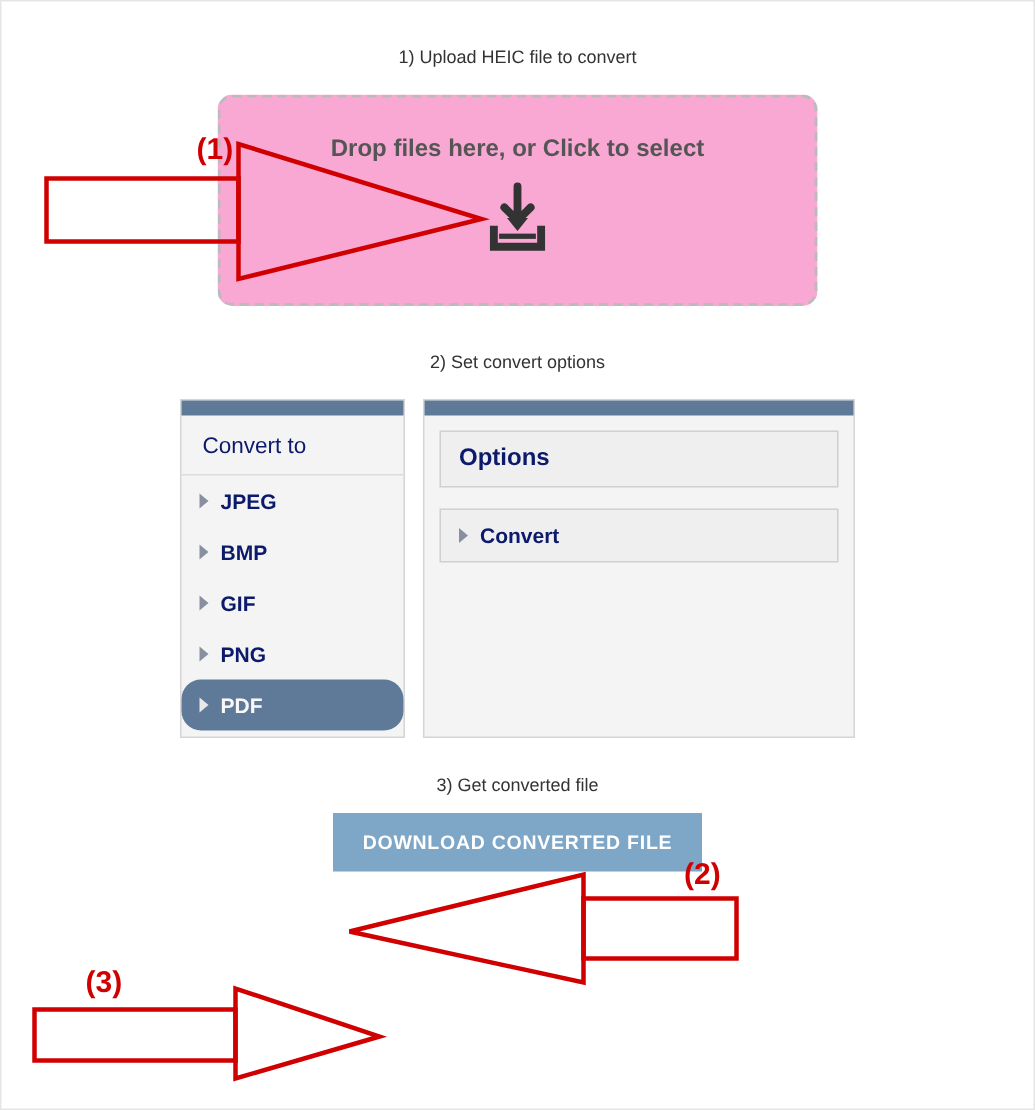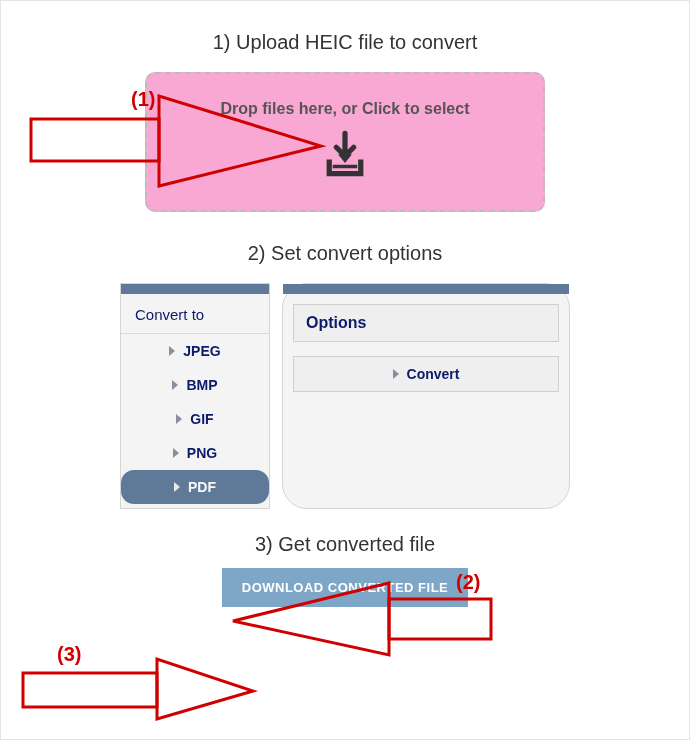--- a/index.html
+++ b/index.html
@@ -8,21 +8,21 @@
     font-family: Arial, Helvetica, sans-serif;
     background: #fff;
     width: 690px;
     height: 740px;
     position: relative;
     border: 1px solid #e5e5e5;
     overflow: hidden;
   }
   .step-title {
     text-align: center;
-    font-size: 20px;
+    font-size: 12px;
     color: #333;
     margin: 30px 0 18px;
   }
   .dropzone {
     width: 400px;
     margin: 0 auto;
     border: 2px dashed #bbb;
     border-radius: 10px;
     background: #f9a8d4;
     text-align: center;
@@ -41,42 +41,41 @@
     width: 450px;
     margin: 18px auto 0;
     display: flex;
     gap: 12px;
   }
   .panel {
     background: #f4f4f4;
     border: 1px solid #d5d5d5;
   }
   .panel-left { width: 150px; }
-  .panel-right { flex: 1; border-radius: 25px; }
+  .panel-right { flex: 1; }
   .panel-bar {
     background: #5f7a99;
     height: 10px;
   }
   .panel-head {
     color: #0b1a6b;
     font-weight: normal;
     padding: 12px 14px 10px;
     font-size: 15px;
     border-bottom: 1px solid #dcdcdc;
   }
   .fmt-list { padding-bottom: 4px; }
   .fmt-item, .opt-item {
     color: #0b1a6b;
     font-weight: bold;
     font-size: 14px;
     padding: 9px 12px;
     cursor: pointer;
     display: flex;
     align-items: center;
-    justify-content: center;
   }
   .fmt-item .tri, .opt-item .tri {
     display: inline-block;
     width: 0; height: 0;
     border-top: 5px solid transparent;
     border-bottom: 5px solid transparent;
     border-left: 6px solid #8890a0;
     margin-right: 8px;
   }
   .fmt-item.selected {

